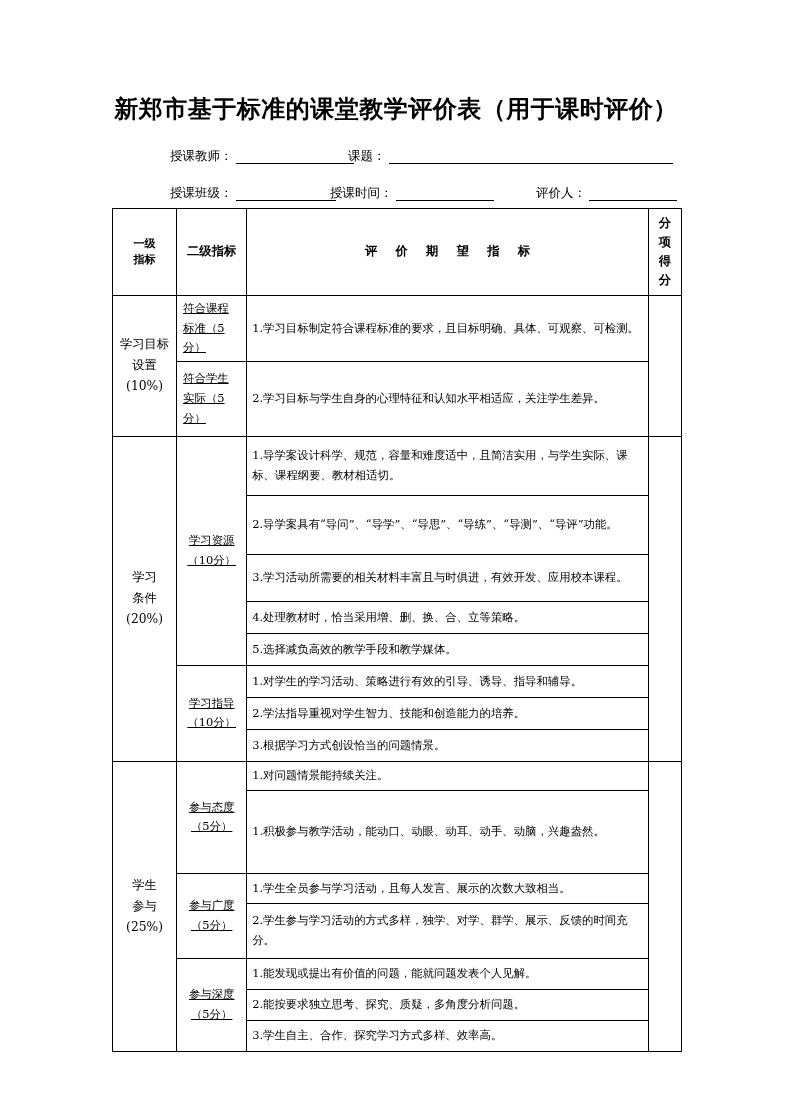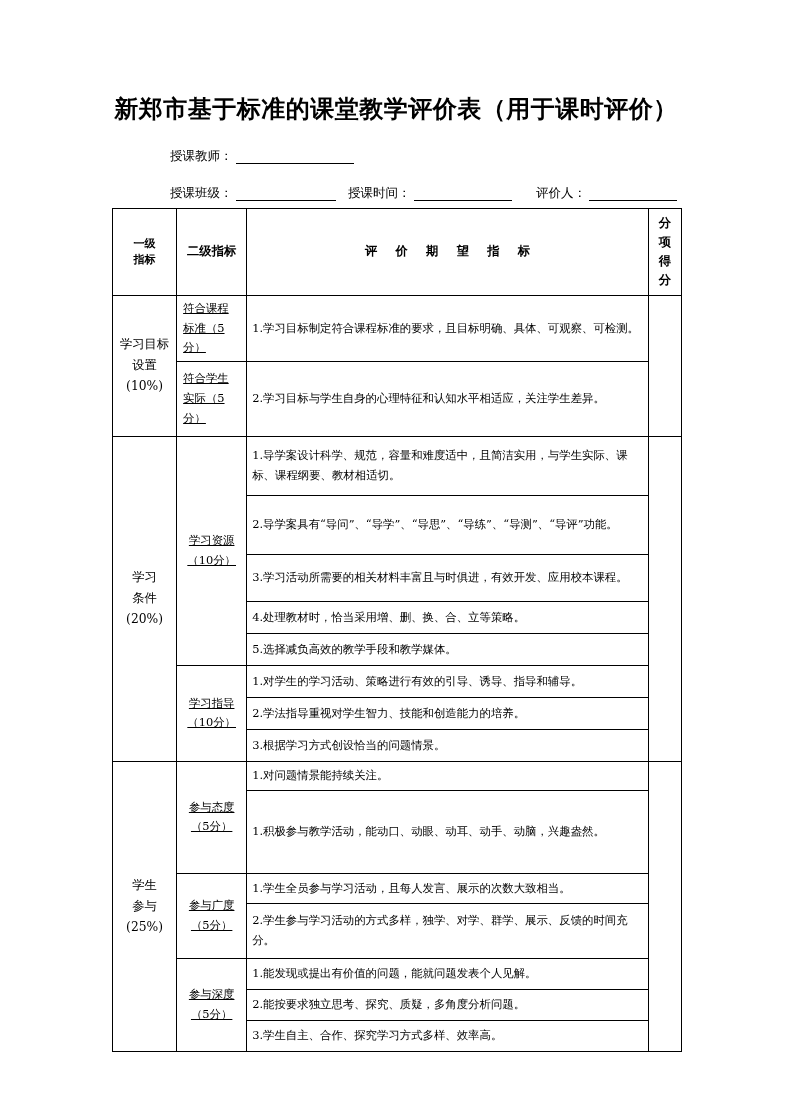--- a/index.html
+++ b/index.html
@@ -131,28 +131,32 @@
 
 <div class="page">
 
   <div class="doc-title">新郑市基于标准的课堂教学评价表（用于课时评价）</div>
 
   <div class="form-row r1">
     <div class="field" style="left:58px;">
       <span class="lab">授课教师：</span>
       <span class="rule" style="width:118px;"></span>
     </div>
+    <div class="field" style="left:236px;">
+      <span class="lab">课题：</span>
+      <span class="rule" style="width:284px;"></span>
+    </div>
   </div>
 
   <div class="form-row r2">
     <div class="field" style="left:58px;">
       <span class="lab">授课班级：</span>
       <span class="rule" style="width:100px;"></span>
     </div>
-    <div class="field" style="left:236px;">
+    <div class="field" style="left:218px;">
       <span class="lab">授课时间：</span>
       <span class="rule" style="width:98px;"></span>
     </div>
     <div class="field" style="left:424px;">
       <span class="lab">评价人：</span>
       <span class="rule" style="width:88px;"></span>
     </div>
   </div>
 
   <div class="tbl-wrap">

